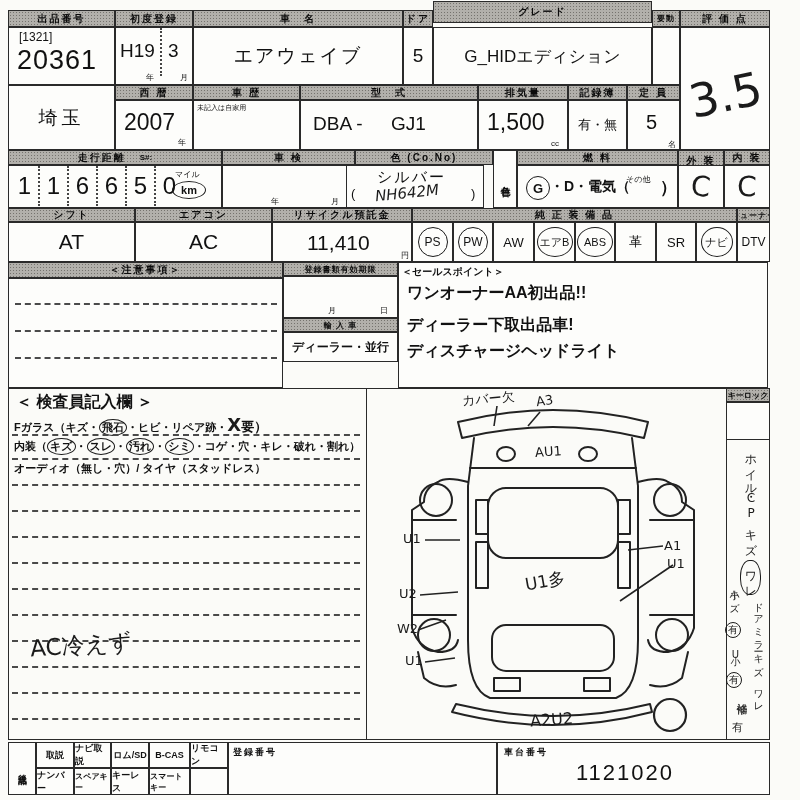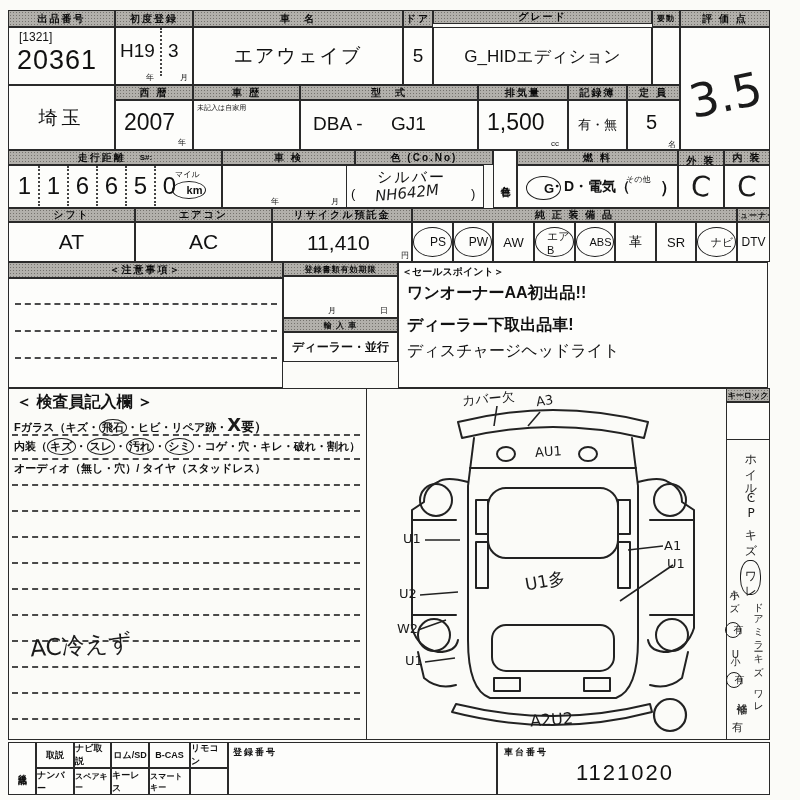--- a/index.html
+++ b/index.html
@@ -7,40 +7,40 @@
          font-family:"Liberation Sans","DejaVu Sans",sans-serif;color:#111;overflow:hidden;}
   .abs{position:absolute;box-sizing:border-box;}
   .box{border:1.5px solid #2a2a2a;background:#fdfdfb;}
   .hdr{border:1.5px solid #2a2a2a;background-color:#b2b0ab;
        background-image:radial-gradient(#75736e 0.8px,transparent 0.9px);background-size:3px 3px;
        font-size:10px;font-weight:bold;display:flex;align-items:center;justify-content:center;
        letter-spacing:2px;color:#0b0b0b;white-space:nowrap;overflow:hidden;}
   .hdr.sm{font-size:8px;letter-spacing:1px;}
   .val{display:flex;align-items:center;justify-content:center;}
   .hand{font-family:"DejaVu Sans",sans-serif;color:#1b1b1b;}
-  .circ{border:1.6px solid #1b1b1b;border-radius:50%;display:inline-flex;align-items:center;justify-content:center;padding-left:11px;}
+  .circ{border:1.6px solid #1b1b1b;border-radius:50%;display:inline-flex;align-items:center;justify-content:center;}
   .dash{border-top:2px dashed #4a4a4a;height:0;}
   .vtext{writing-mode:vertical-rl;text-orientation:upright;letter-spacing:1px;}
   .tiny{font-size:8px;}
   .digitbox{display:flex;height:100%;}
   .digit{width:27px;display:flex;align-items:center;justify-content:center;
          font-size:24px;border-right:2px dotted #444;}
   svg{display:block;}
   .mark{font-size:13px;white-space:nowrap;}
 </style>
 </head>
 <body>
 
 <div id="sheet">
 
   <div class="abs hdr" style="left:8px;top:10px;width:107px;height:17px">出品番号</div>
   <div class="abs hdr" style="left:115px;top:10px;width:78px;height:17px">初度登録</div>
   <div class="abs hdr" style="left:193px;top:10px;width:210px;height:17px">車　名</div>
   <div class="abs hdr" style="left:403px;top:10px;width:30px;height:17px">ドア</div>
-  <div class="abs hdr" style="left:433px;top:10px;width:219px;height:14px">グレード</div>
+  <div class="abs hdr" style="left:433px;top:1px;width:219px;height:22px">グレード</div>
   <div class="abs hdr sm" style="left:652px;top:10px;width:28px;height:17px">要動</div>
   <div class="abs hdr" style="left:680px;top:10px;width:90px;height:17px">評 価 点</div>
 
   <div class="abs box" style="left:8px;top:27px;width:107px;height:58px">
     <div class="abs" style="left:10px;top:2px;font-size:12px">[1321]</div>
     <div class="abs" style="left:8px;top:17px;font-size:27px;letter-spacing:1px">20361</div>
   </div>
   <div class="abs box" style="left:115px;top:27px;width:78px;height:58px">
     <div class="abs" style="left:4px;top:12px;font-size:19px">H19</div>
     <div class="abs" style="left:44px;top:0;height:48px;border-left:2px dotted #444"></div>
@@ -178,21 +178,21 @@
     <span class="abs tiny" style="left:44px;top:28px">月</span>
     <span class="abs tiny" style="left:96px;top:28px">日</span>
   </div>
   <div class="abs hdr sm" style="left:283px;top:318px;width:115px;height:14px">輸 入 車</div>
   <div class="abs box val" style="left:283px;top:332px;width:115px;height:30px;font-size:12px;font-weight:bold">ディーラー・並行</div>
 
   <div class="abs box" style="left:398px;top:262px;width:370px;height:126px">
     <div class="abs" style="left:3px;top:2px;font-size:10px;font-weight:bold">＜セールスポイント＞</div>
     <div class="abs" style="left:8px;top:20px;font-size:16px;font-weight:bold">ワンオーナーAA初出品!!</div>
     <div class="abs" style="left:8px;top:52px;font-size:16px;font-weight:bold">ディーラー下取出品車!</div>
-    <div class="abs" style="left:8px;top:78px;font-size:16px;font-weight:normal">ディスチャージヘッドライト</div>
+    <div class="abs" style="left:8px;top:78px;font-size:16px;font-weight:bold">ディスチャージヘッドライト</div>
   </div>
 
   <div class="abs box" style="left:8px;top:388px;width:762px;height:352px;background:transparent"></div>
   <div class="abs" style="left:366px;top:388px;width:0;height:352px;border-left:1.5px solid #2a2a2a"></div>
   <div class="abs" style="left:726px;top:388px;width:0;height:352px;border-left:1.5px solid #2a2a2a"></div>
 
   <div class="abs" style="left:14px;top:414px;font-size:11px;font-weight:bold;white-space:nowrap">
     <span>Fガラス（キズ・</span><span class="circ" style="padding:0 2px;border-radius:50%">飛石</span><span>・ヒビ・リペア跡・</span><span class="hand" style="font-size:18px;font-weight:bold">X</span><span style="font-size:13px">要）</span>
   </div>
 

